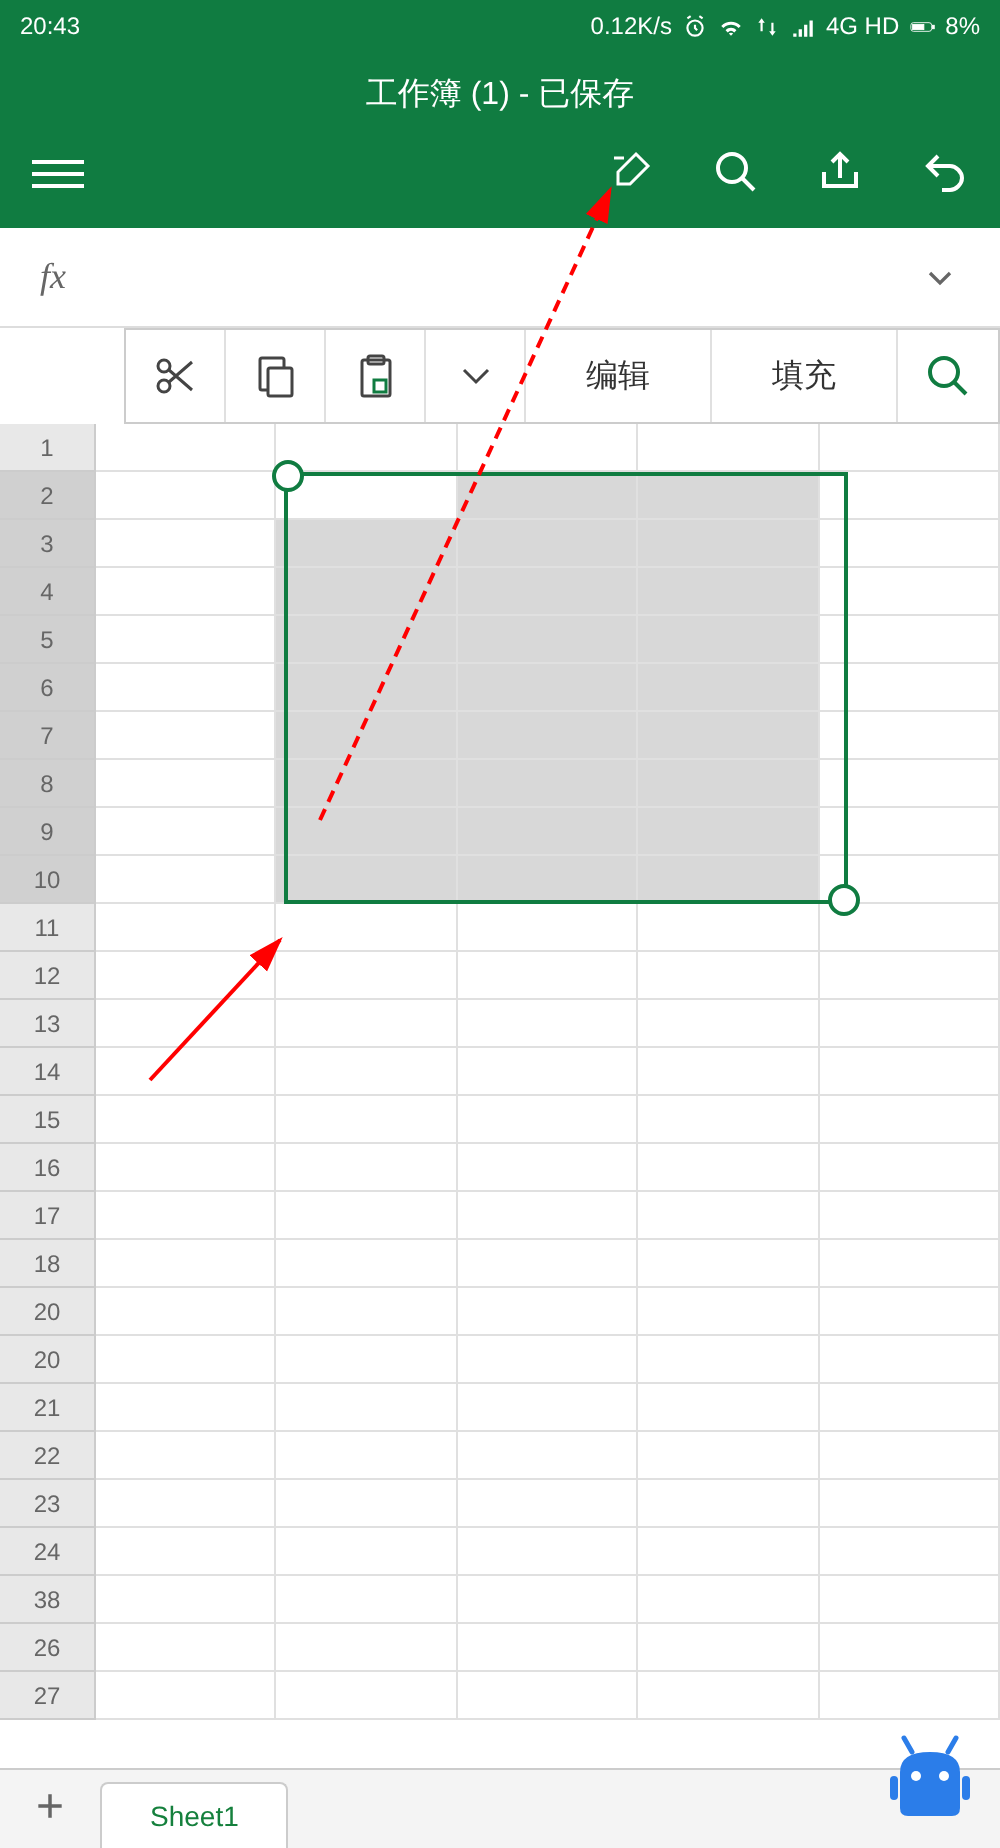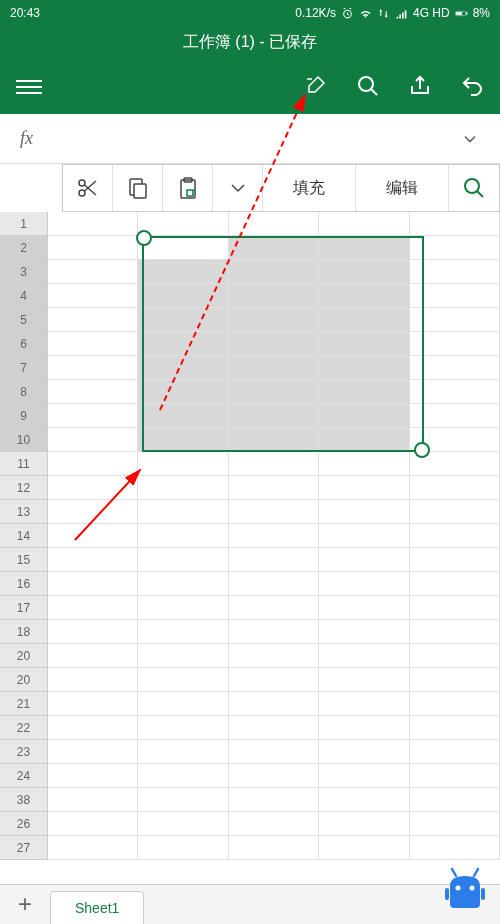--- a/index.html
+++ b/index.html
@@ -2,21 +2,21 @@
 <html><head>
   <meta charset="utf-8">
   <style>
     * { margin: 0; padding: 0; box-sizing: border-box; }
     body { font-family: -apple-system, sans-serif; width: 500px; height: 924px; background: #fff; overflow: hidden; position: relative; }
     
     .status-bar { height: 26px; background: #107c41; color: #fff; display: flex; align-items: center; padding: 0 10px; font-size: 12px; justify-content: space-between; }
     .status-right { display: flex; align-items: center; gap: 5px; }
     .status-right svg { width: 13px; height: 13px; }
     
-    .title-bar { height: 32px; background: #107c41; color: #fff; display: flex; align-items: center; justify-content: center; font-size: 16px; }
+    .title-bar { height: 32px; background: #107c41; color: #fff; display: flex; align-items: flex-end; justify-content: center; font-size: 16px; }
     
     .toolbar { height: 56px; background: #107c41; display: flex; align-items: center; padding: 0 16px; justify-content: space-between; }
     .toolbar-left { width: 60px; display: flex; align-items: center; }
     .toolbar-right { display: flex; align-items: center; gap: 28px; }
     .menu-icon { width: 26px; height: 20px; }
     .menu-icon div { width: 26px; height: 2px; background: #fff; margin: 4px 0; }
     .tb-icon { width: 24px; height: 24px; cursor: pointer; }
     
     .formula-bar { height: 50px; background: #fff; display: flex; align-items: center; padding: 0 20px; border-bottom: 1px solid #ddd; }
     .fx-label { font-style: italic; font-size: 18px; color: #666; font-family: serif; }
@@ -369,24 +369,24 @@
         <rect x="8" y="2" width="8" height="4" rx="1"></rect>
         <rect x="11" y="14" width="6" height="6" stroke="#107c41"></rect>
       </svg>
   </div>
   <div class="cm-item cm-icon">
     <svg viewBox="0 0 24 24" fill="none" stroke="#444" stroke-width="1.5">
         <path d="M6 9l6 6 6-6"></path>
       </svg>
   </div>
   <div class="cm-item cm-text">
-      <span>填充</span>
+      <span>编辑</span>
     </div>
   <div class="cm-item cm-text">
-      <span>编辑</span>
+      <span>填充</span>
     </div>
   <div class="cm-item cm-icon" style="border-right:none">
     <svg viewBox="0 0 24 24" fill="none" stroke="#107c41" stroke-width="2">
         <circle cx="10" cy="10" r="7"></circle>
         <path d="M15 15l6 6"></path>
       </svg>
   </div>
 </div>
 
 <div class="sheet-bar">

